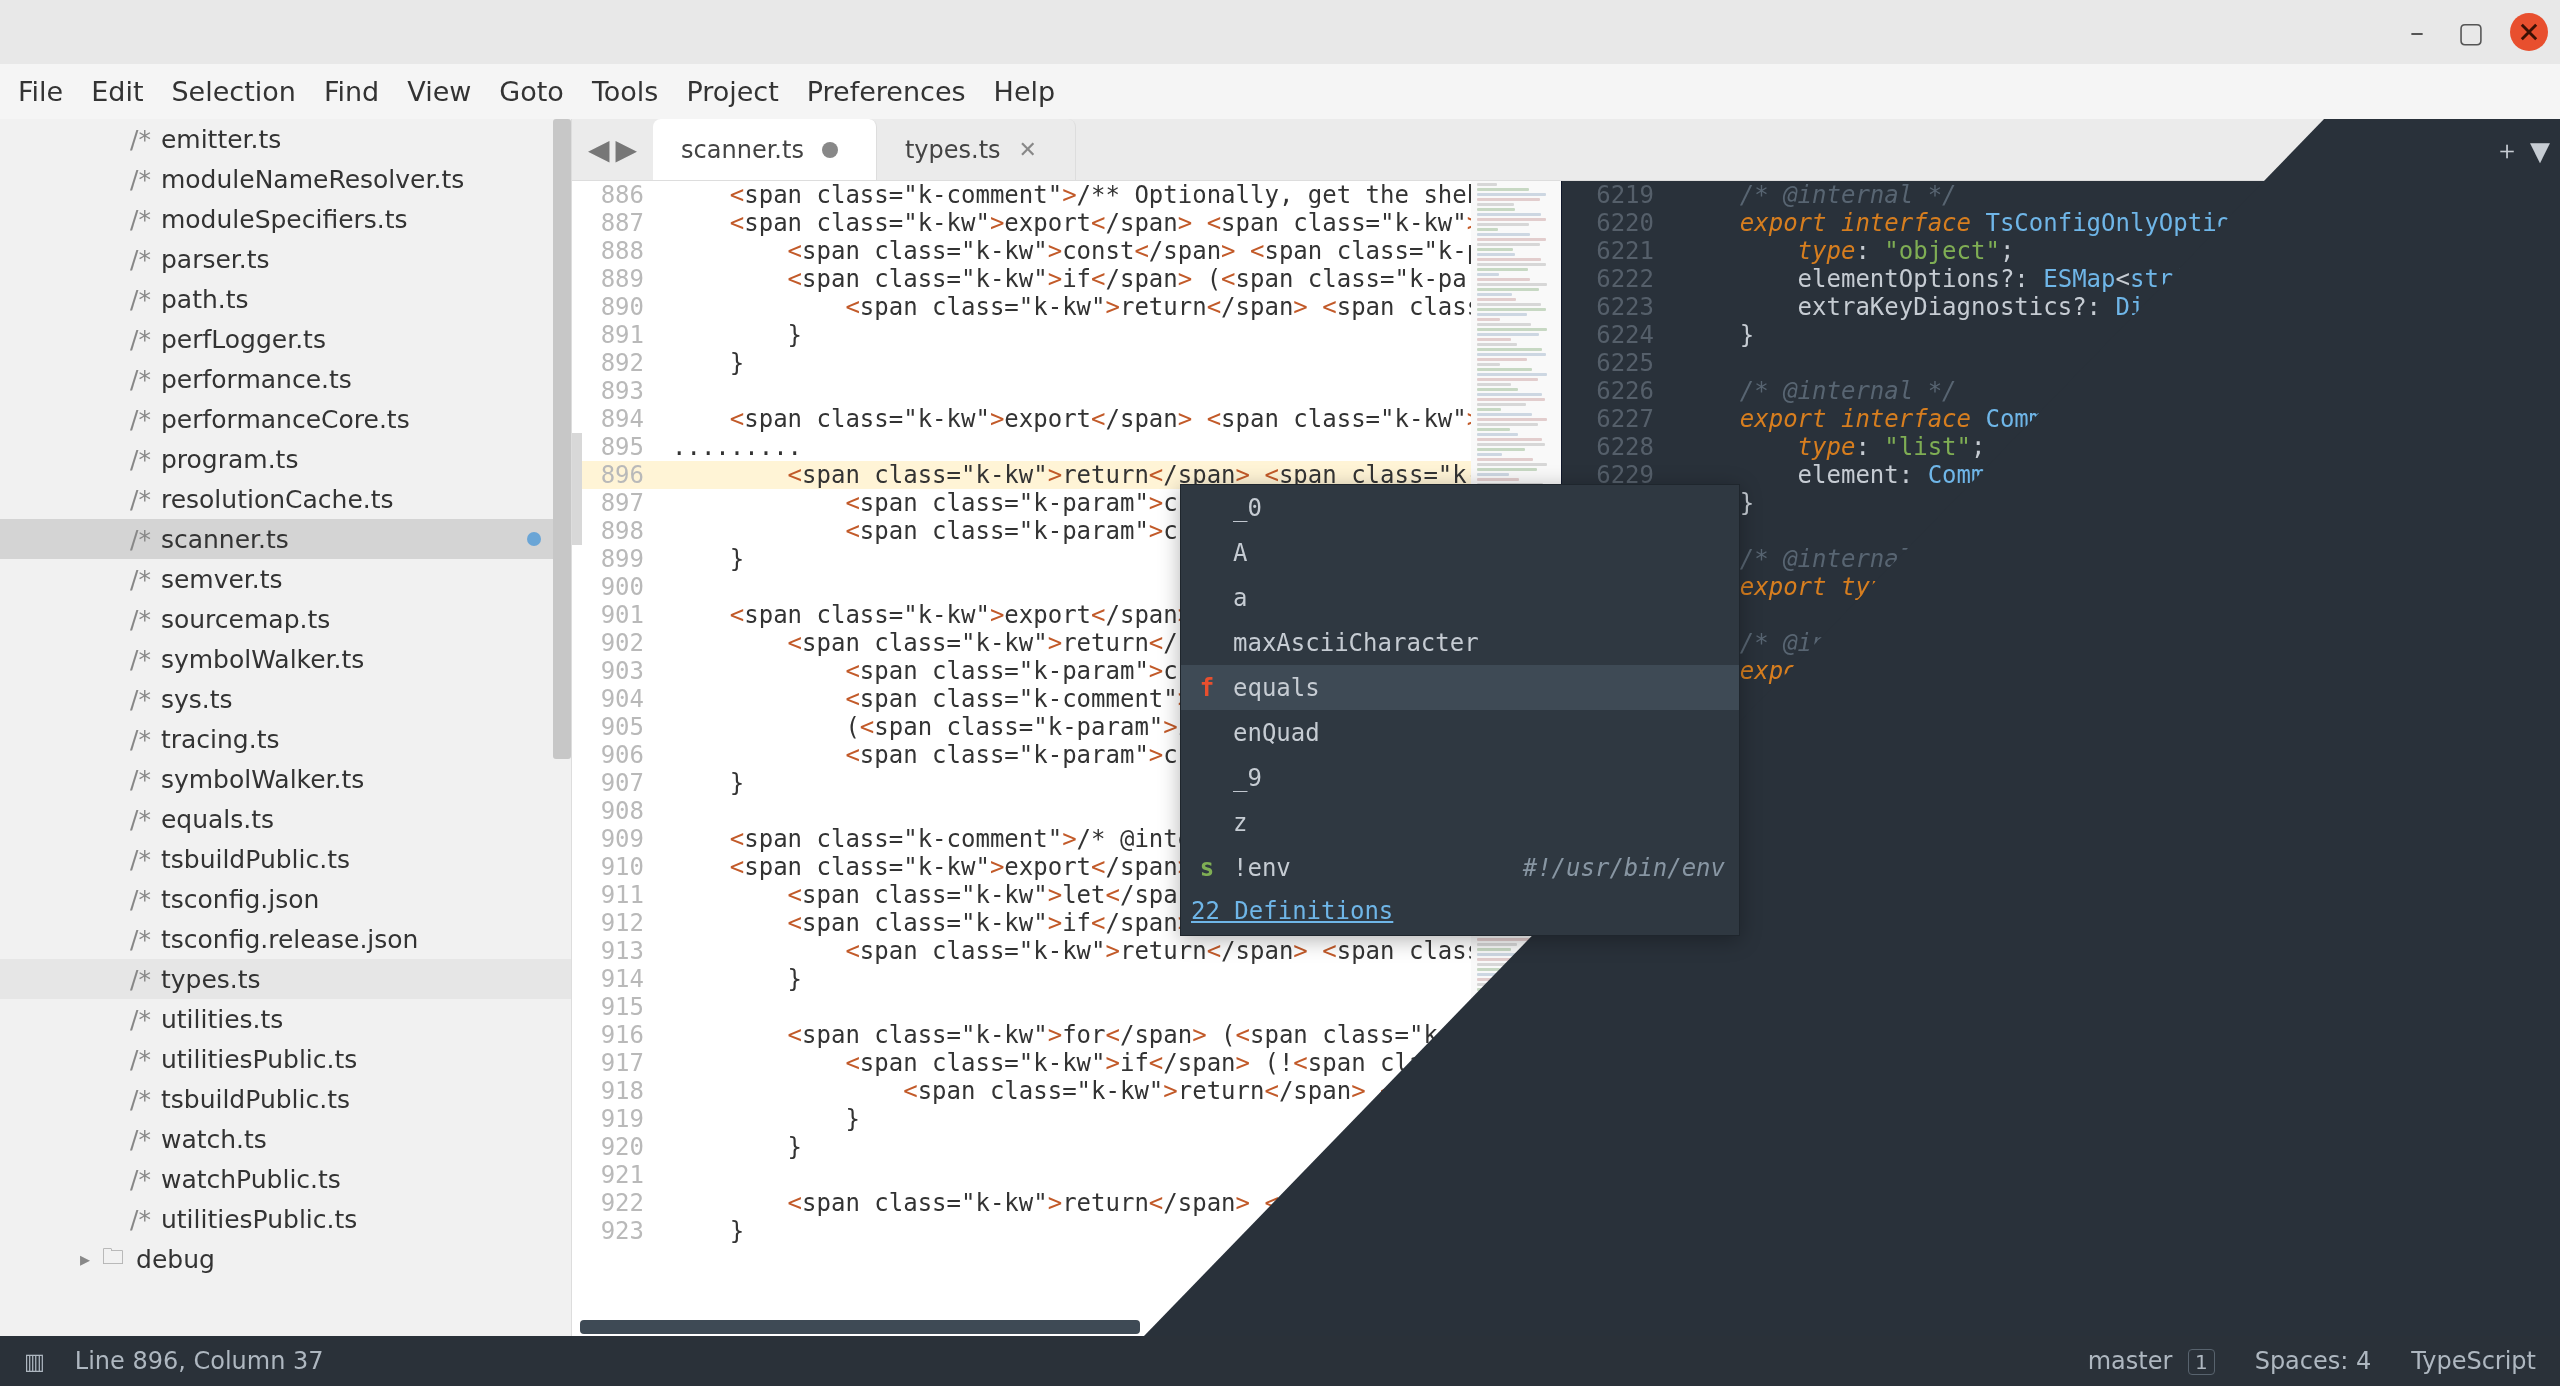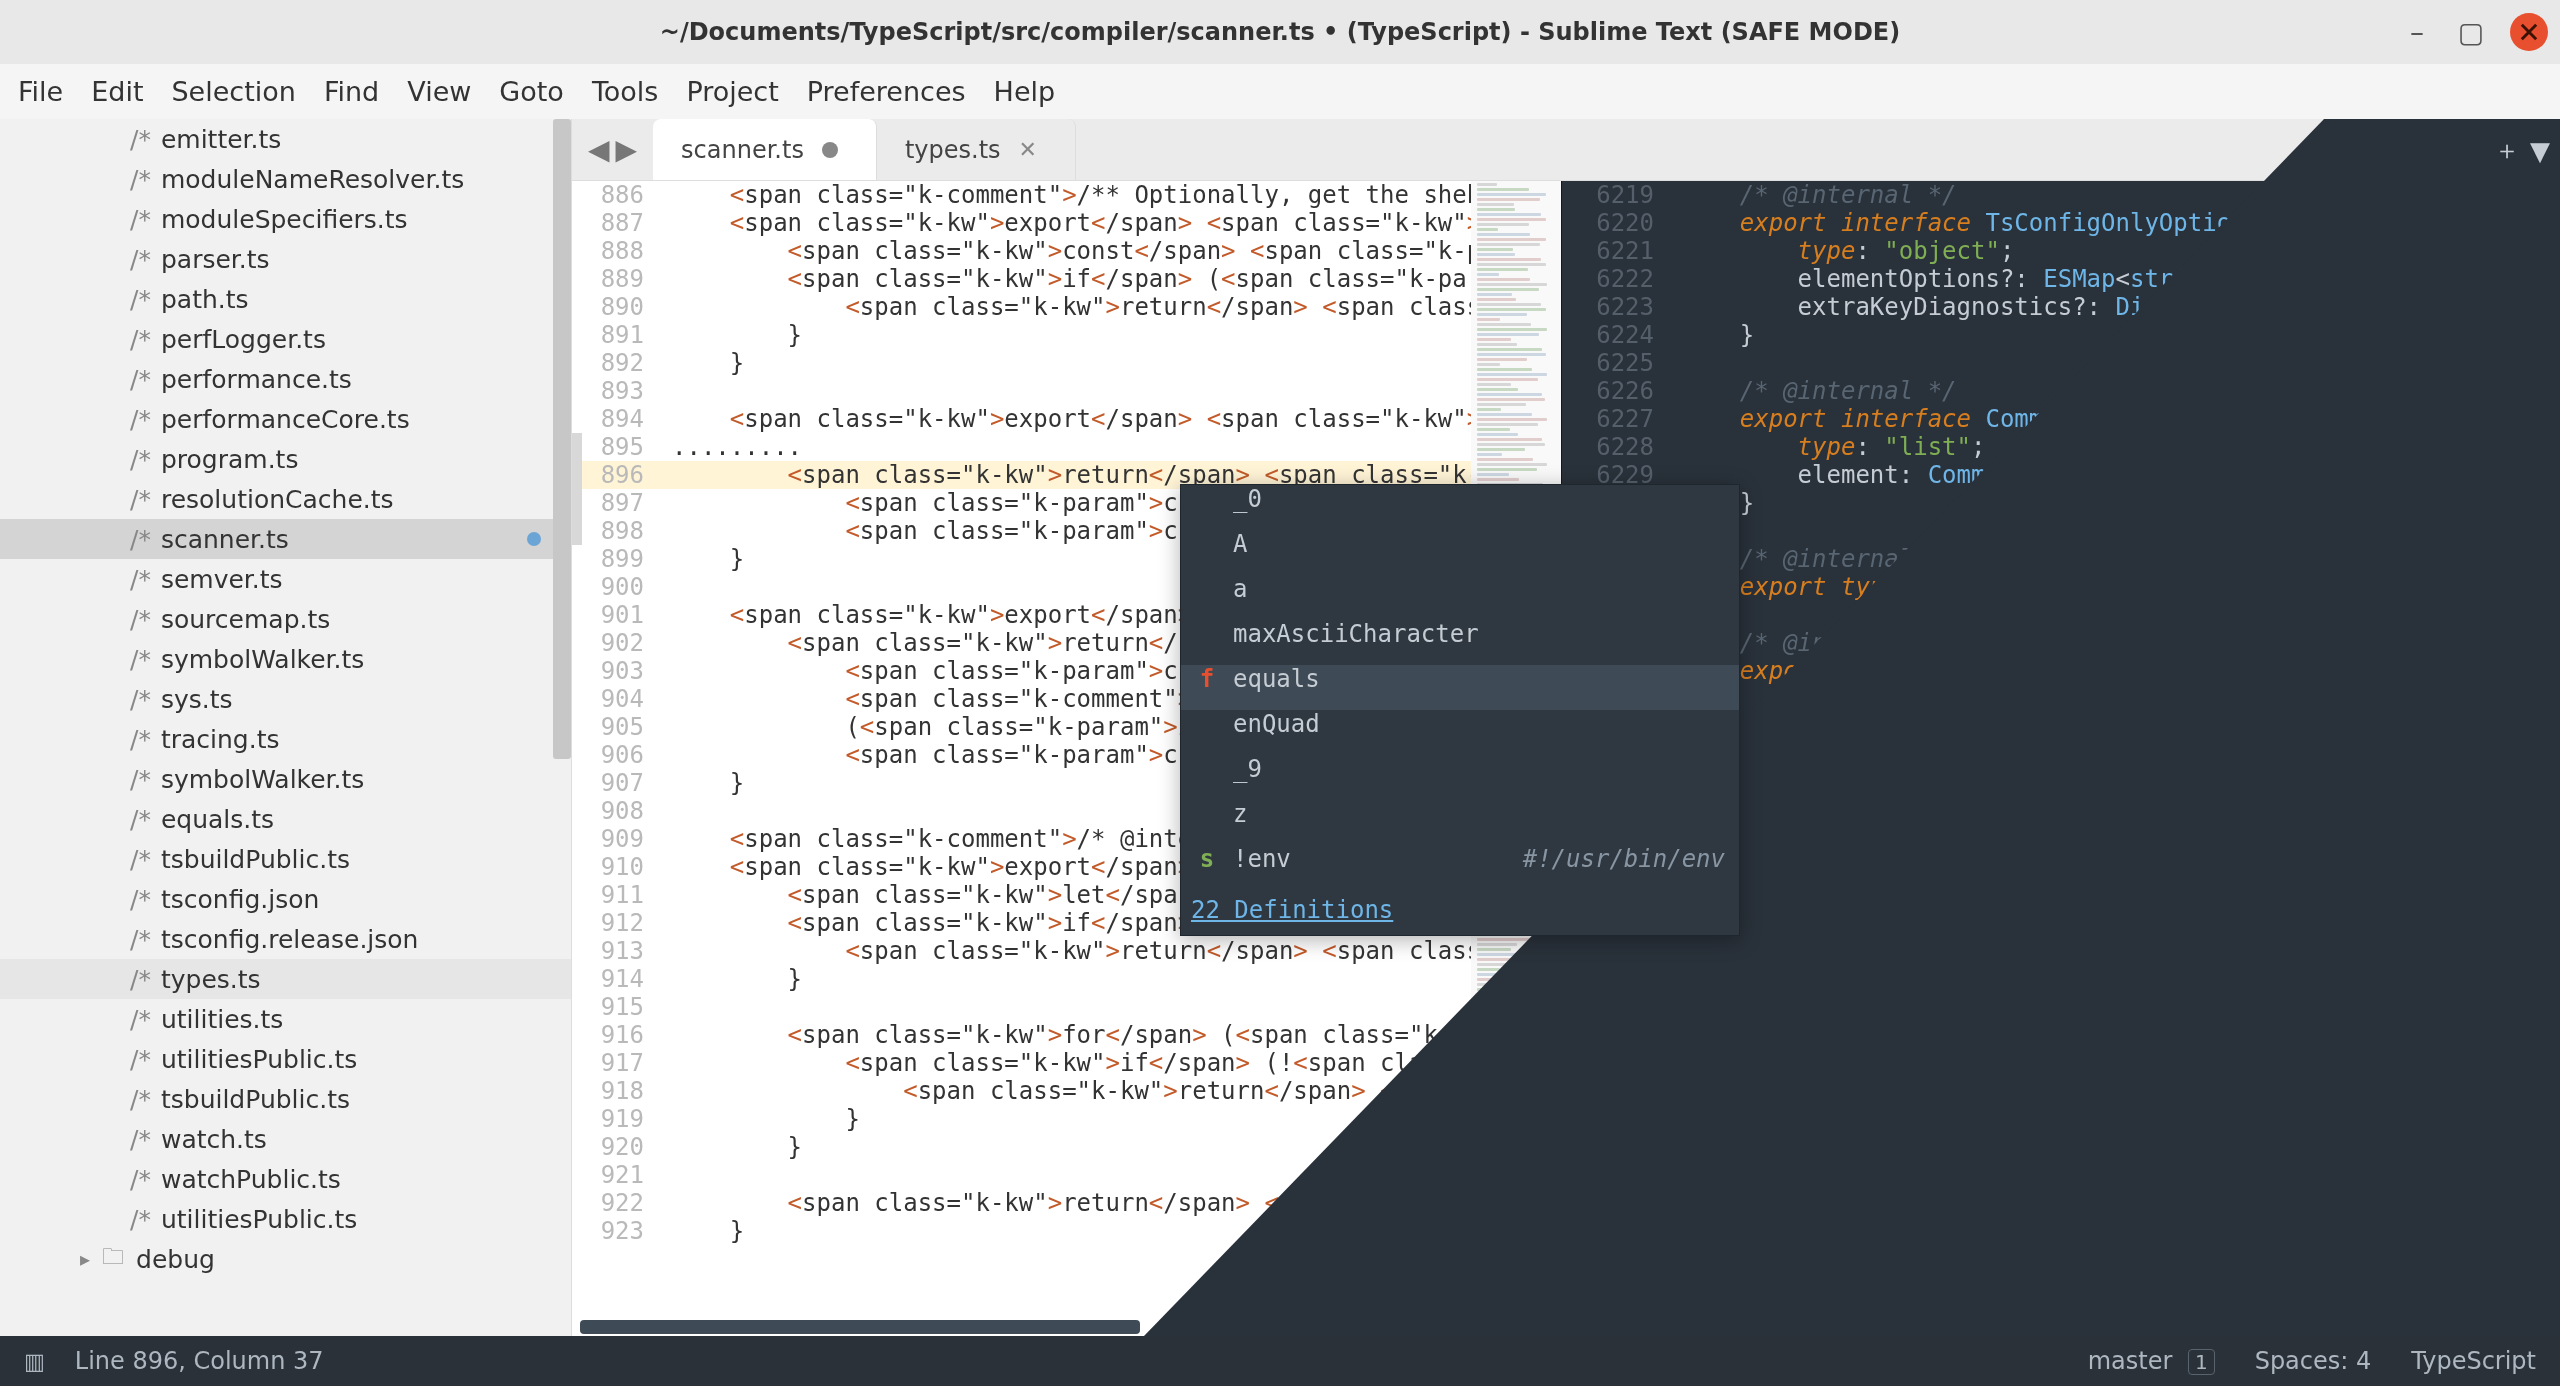--- a/index.html
+++ b/index.html
@@ -63,21 +63,21 @@
 .dk-comment{color:#586572;font-style:italic;} .dk-kw{color:#d77e1f;font-style:italic;}
 .dk-str{color:#7fae54;} .dk-num{color:#c586c0;} .dk-prop{color:#c6ccd3;}
 .dk-typename{color:#6fb6e8;}
 
 .autocomplete {
   position:absolute; left:1180px; top: 365px; width: 560px;
   background:#2f3841; color:#c6ccd3; font-family:"DejaVu Sans Mono",monospace;
   font-size:24px; box-shadow:0 4px 20px rgba(0,0,0,0.3); z-index:50;
   border:1px solid #1f262d;
 }
-.ac-row { display:flex; align-items:flex-start; height:45px; padding:0 14px; gap:14px;}
+.ac-row { display:flex; align-items:center; height:45px; padding:0 14px; gap:14px;}
 .ac-row.selected { background:#3e4a55;}
 .ac-row.def { color:#6fb6e8; text-decoration:underline; padding:6px 10px 10px;}
 .ac-icon { width:24px; text-align:center; font-weight:bold;}
 .ac-icon.f{color:#e84f2e;} .ac-icon.s{color:#7fae54;}
 .ac-hint { margin-left:auto; color:#8896a3; font-style:italic;}
 
 .diagonal {
   position:absolute; left:572px; top:0; right:0; bottom:0;
   background:#29313a; clip-path: polygon(0% 100%, 100% -20%, 100% 100%);
   pointer-events:none; z-index:2;
@@ -93,21 +93,20 @@
 .statusbar .sb-right { margin-left:auto; display:flex; gap:40px; align-items:center;}
 .sb-box { border:1px solid #58636e; padding:0 6px; border-radius:4px; font-size:20px; min-width:22px; text-align:center; height:26px; line-height:24px;}
 .sb-icon{font-size:22px;}
 
 
 </style>
 </head>
 <body style="transform: scale(1);">
 
 <div class="titlebar">
-  <div class="title">~/Documents/TypeScript/src/compiler/scanner.ts • (TypeScript) - Sublime Text (SAFE MODE)</div>
   <div class="win-controls">
     <div class="win-btn">–</div>
     <div class="win-btn">▢</div>
     <div class="win-close">
       <svg viewBox="0 0 10 10">
           <path d="M1 1 L9 9 M9 1 L1 9" stroke="#3a1105" stroke-width="1.6" fill="none"></path>
         </svg>
     </div>
   </div>
 </div>

